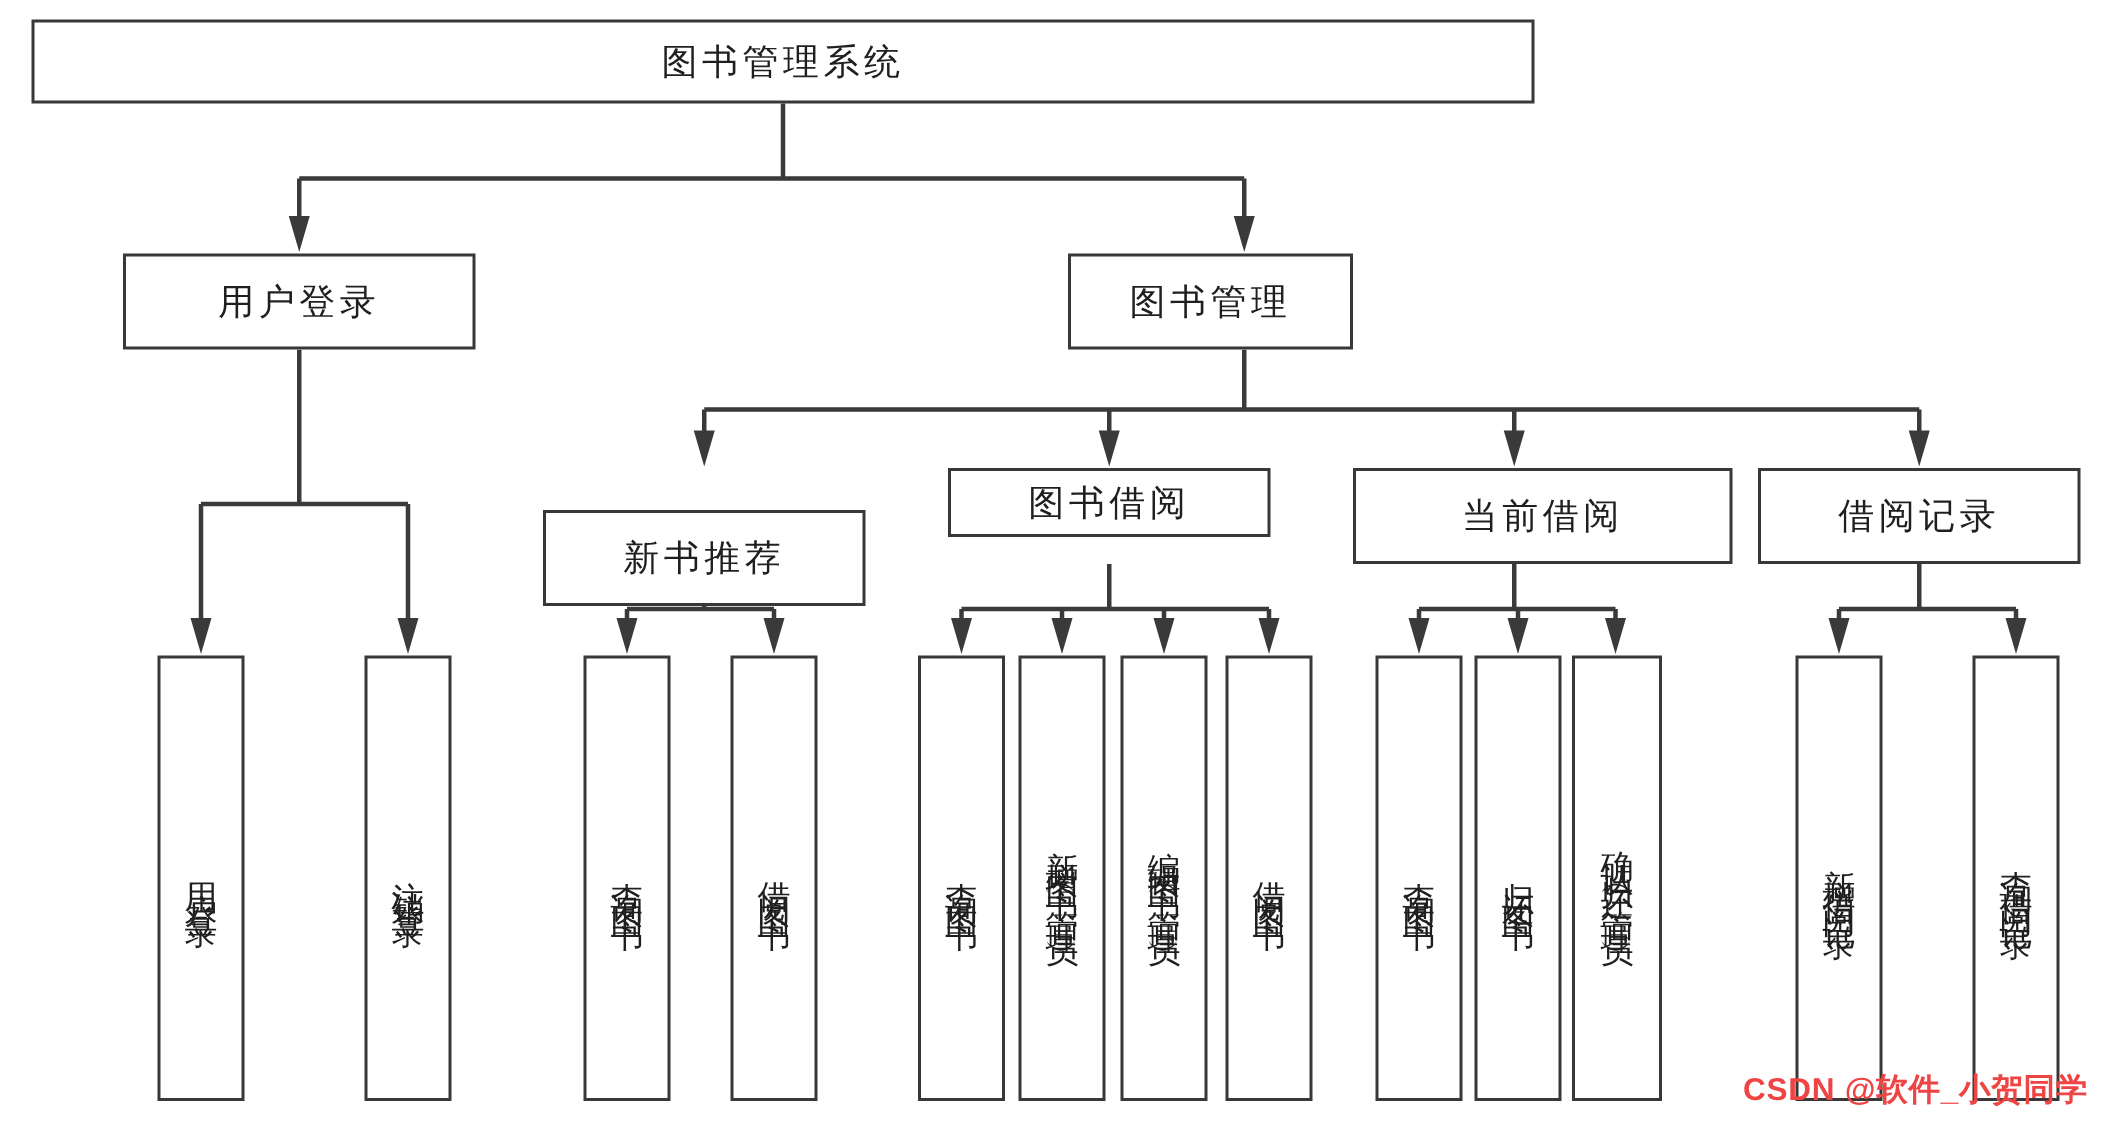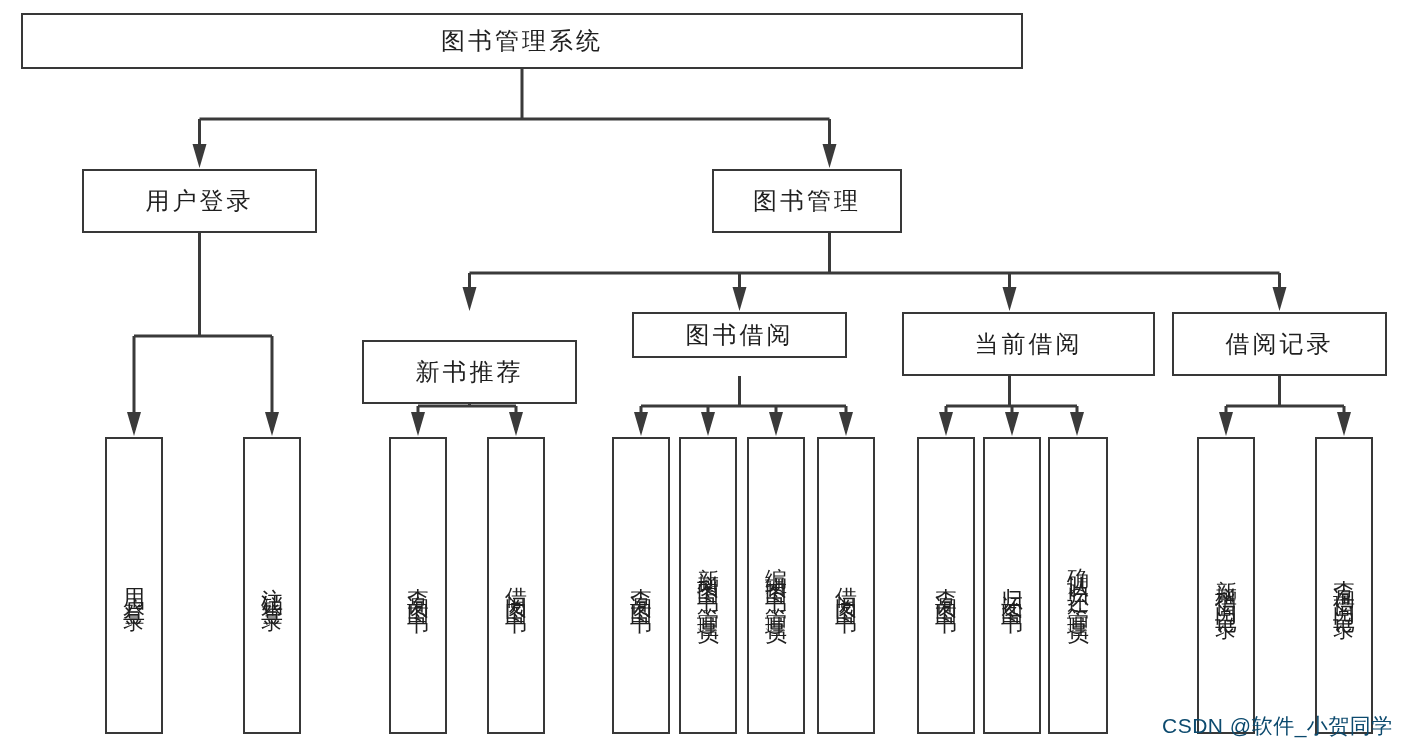--- a/index.html
+++ b/index.html
@@ -109,15 +109,15 @@
   <div class="node vbox" style="left:747px;">编辑图书（管理员）</div>
   <div class="node vbox" style="left:817px;">借阅图书</div>
 
   <div class="node vbox" style="left:917px;">查询图书</div>
   <div class="node vbox" style="left:983px;">归还图书</div>
   <div class="node vbox" style="left:1048px; width:60px;">确认归还（管理员）</div>
 
   <div class="node vbox" style="left:1197px;">新增借阅记录</div>
   <div class="node vbox" style="left:1315px;">查询借阅记录</div>
 
-  <div class="watermark" style="color: #0c4a6e;">CSDN @软件_小贺同学</div>
+  <div class="watermark" style="color: #ef4444; font-weight: bold;">CSDN @软件_小贺同学</div>
 
 </div>
 
 </body></html>

